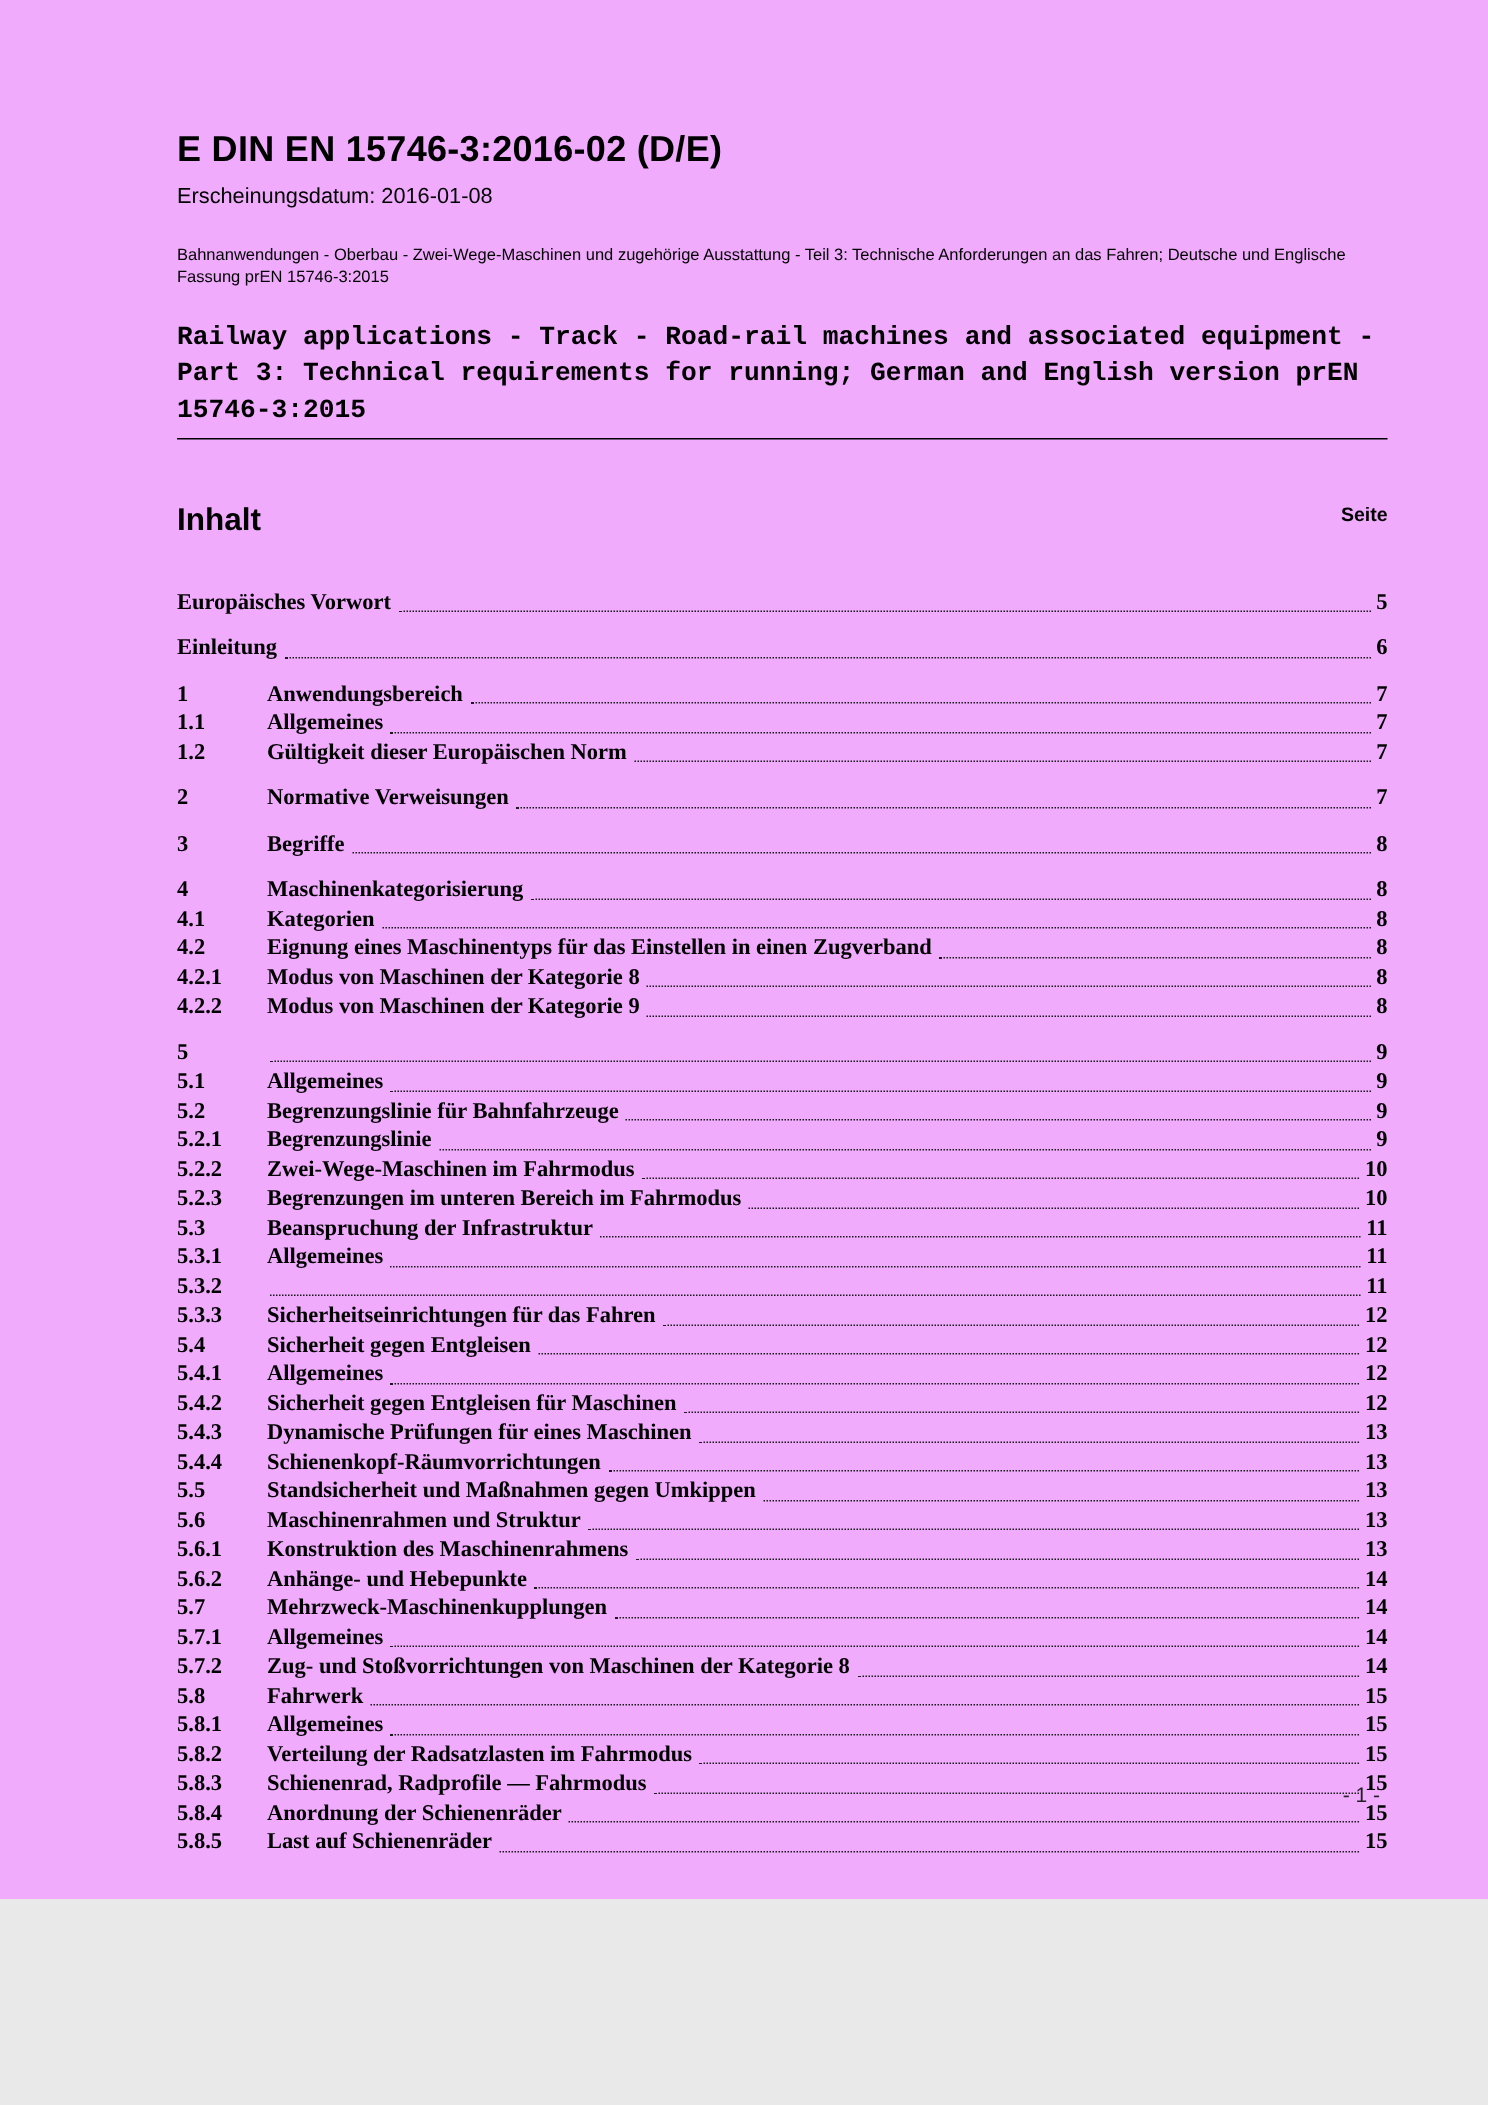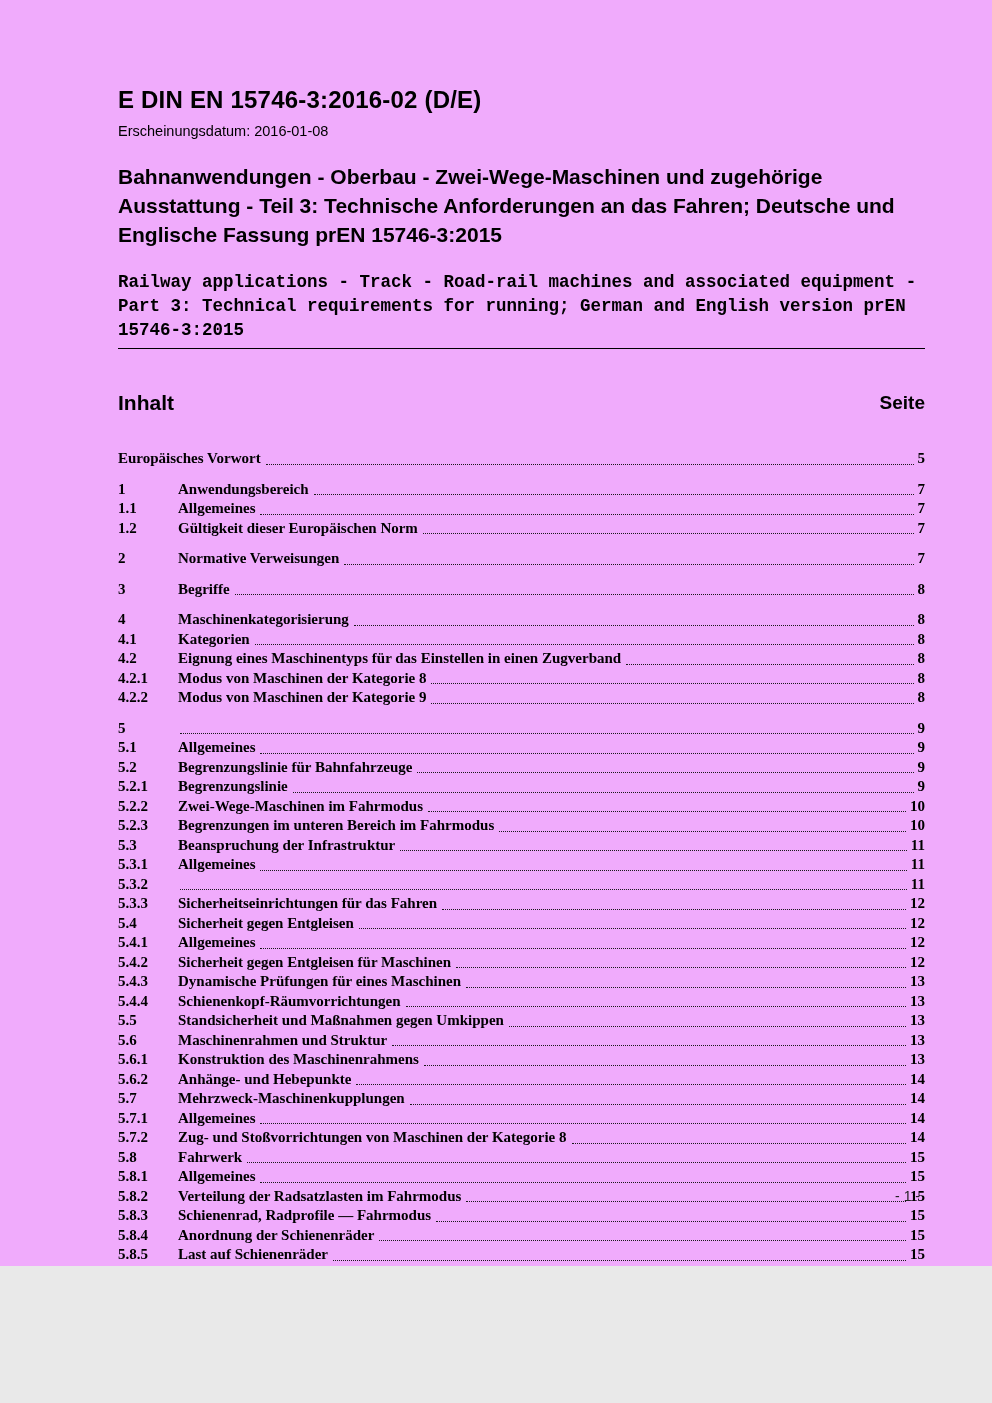--- a/index.html
+++ b/index.html
@@ -29,45 +29,45 @@
     font-size: 24px;
     font-weight: bold;
     letter-spacing: 0.2px;
   }
   .date-line {
     margin-top: 9px;
     font-size: 14.5px;
   }
   .title-de {
     margin-top: 24px;
-    font-size: 21px;
-    font-weight: bold;
+    font-size: 11px;
+    font-weight: normal;
     line-height: 1.38;
   }
   .title-en {
     margin-top: 20px;
     font-size: 17.5px;
     font-weight: bold;
     line-height: 1.38;
     border-bottom: 1.5px solid #000;
     padding-bottom: 6px;
     font-family: Liberation Mono, monospace;
   }
   .toc-header {
     margin-top: 42px;
     display: flex;
     justify-content: space-between;
-    align-items: center;
+    align-items: flex-start;
   }
   .toc-heading {
     font-size: 21px;
     font-weight: bold;
   }
   .toc-page-label {
-    font-size: 19px;
+    font-size: 13px;
     font-weight: bold;
   }
   .toc-list {
     margin-top: 34px;
     font-family: "Liberation Serif", serif;
     font-weight: bold;
     font-size: 15px;
   }
   .toc-row {
     display: flex;
@@ -126,20 +126,26 @@
     </div>
 
     <div class="toc-list">
   <div class="toc-row gap">
 
     <span class="toc-title">Europäisches Vorwort</span>
     <span class="toc-leader"></span>
     <span class="toc-page-num">5</span>
   </div>
 
+  <div class="toc-row gap">
+
+    <span class="toc-title">Einleitung</span>
+    <span class="toc-leader"></span>
+    <span class="toc-page-num">6</span>
+  </div>
 
   <div class="toc-row gap">
     <span class="toc-num">1</span>
     <span class="toc-title">Anwendungsbereich</span>
     <span class="toc-leader"></span>
     <span class="toc-page-num">7</span>
   </div>
 
   <div class="toc-row">
     <span class="toc-num">1.1</span>

